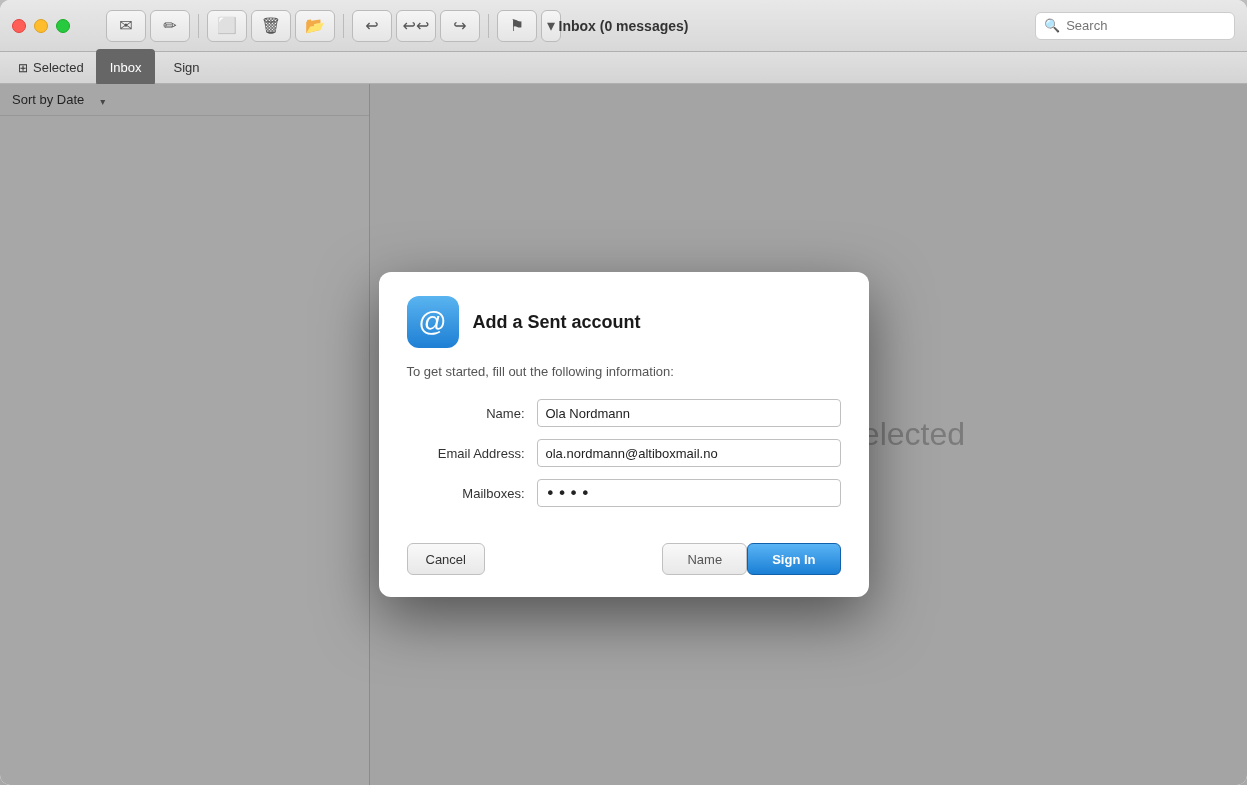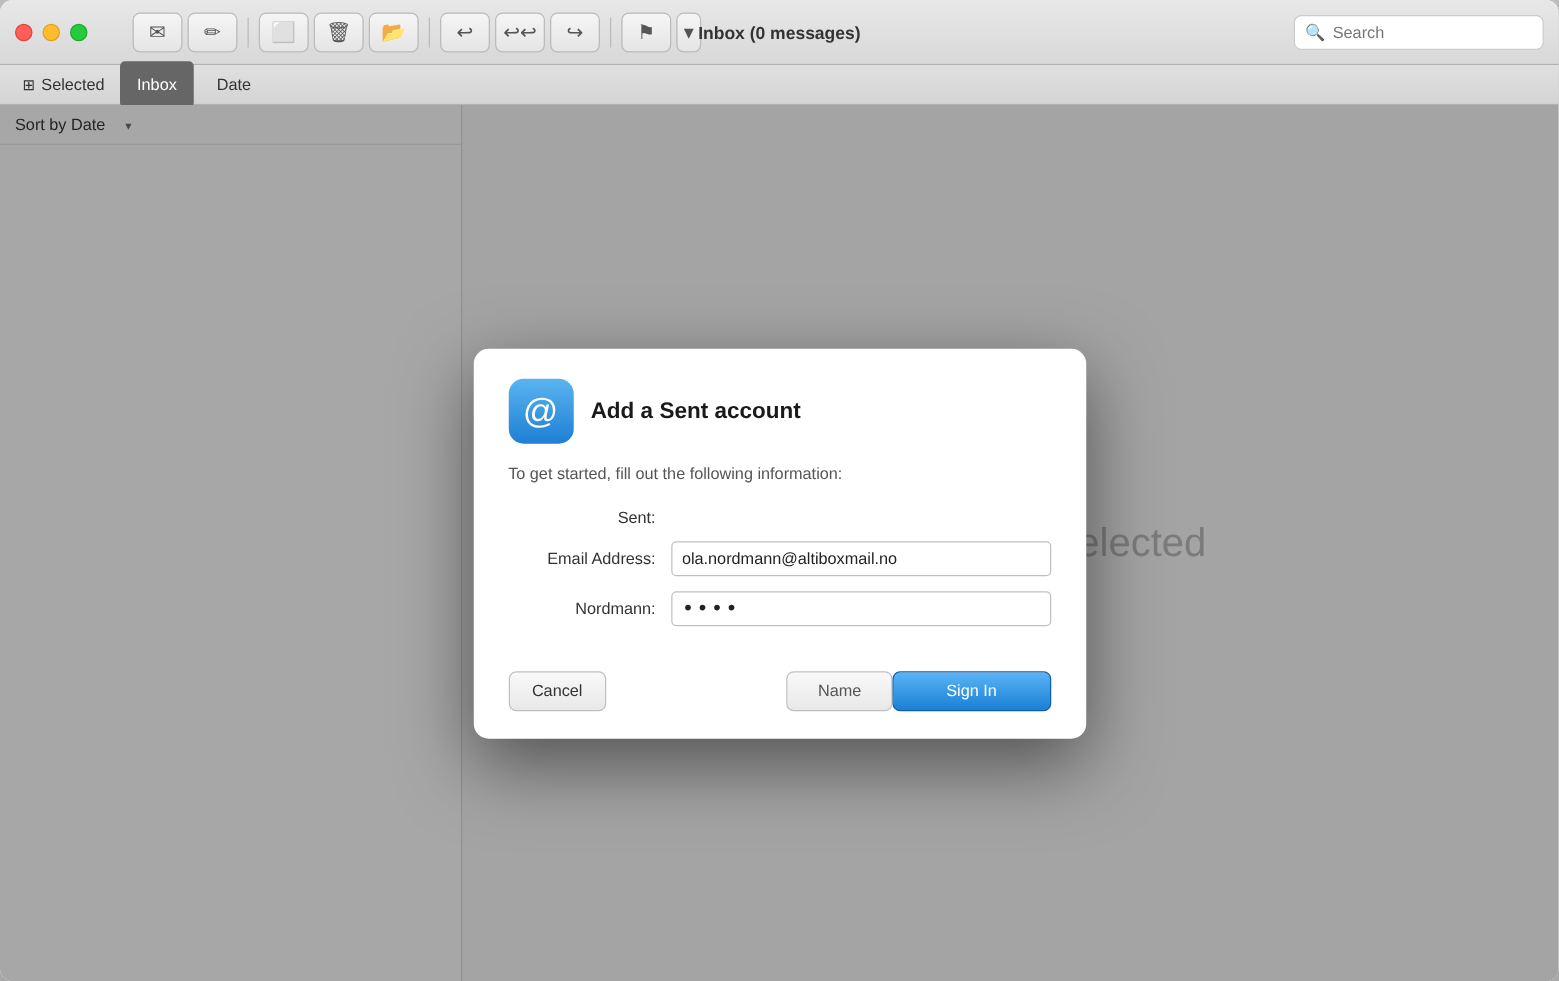--- a/index.html
+++ b/index.html
@@ -331,22 +331,22 @@
       background: linear-gradient(to bottom, #f9f9f9, #e8e8e8);
       border: 1px solid #c0c0c0;
       color: #555;
       padding: 0 24px;
     }
 
     .btn-signin {
       background: linear-gradient(to bottom, #5ab4f5, #1a7fd4);
       border: 1px solid #1060aa;
       color: #fff;
-      padding: 0 42px;
-      font-weight: 400;
+      padding: 0 24px;
+      font-weight: 700;
     }
 
     .spacer { flex: 1; }
   </style>
 </head>
 <body>
 
 <div class="window">
 
   <div class="titlebar">
@@ -404,21 +404,21 @@
 
   <div class="tabbar">
     <div class="mailboxes-btn">
       <span style="font-size:12px;">⊞</span>
       <span>Selected</span>
     </div>
     <div class="tab active">
       <span>Inbox</span>
     </div>
     <div class="tab">
-      <span>Date</span>
+      <span>Sign</span>
     </div>
   </div>
 
   <div class="main-content">
 
     <div class="sidebar">
       <div class="sort-bar">
         <div class="sort-btn">
           <span>Sort by Date</span>
           <span class="sort-chevron">▾</span>
@@ -439,30 +439,31 @@
             <span>@</span>
           </div>
           <span class="modal-title">Add a Sent account</span>
         </div>
 
         <div class="modal-subtitle">To get started, fill out the following information:</div>
 
         <div class="modal-body">
 
           <div class="form-row">
-            <label class="form-label">Sent:</label>
+            <label class="form-label">Name:</label>
+            <input class="form-input" type="text" value="Ola Nordmann" style="">
           </div>
 
           <div class="form-row">
             <label class="form-label">Email Address:</label>
             <input class="form-input" type="email" value="ola.nordmann@altiboxmail.no" style="">
           </div>
 
           <div class="form-row">
-            <label class="form-label">Nordmann:</label>
+            <label class="form-label">Mailboxes:</label>
             <input class="form-input password-field" type="password" value="••••" style="">
           </div>
 
         </div>
 
         <div class="modal-footer">
           <button class="btn btn-cancel">Cancel</button>
           <div class="spacer"></div>
           <button class="btn btn-back">Name</button>
           <button class="btn btn-signin">Sign In</button>

